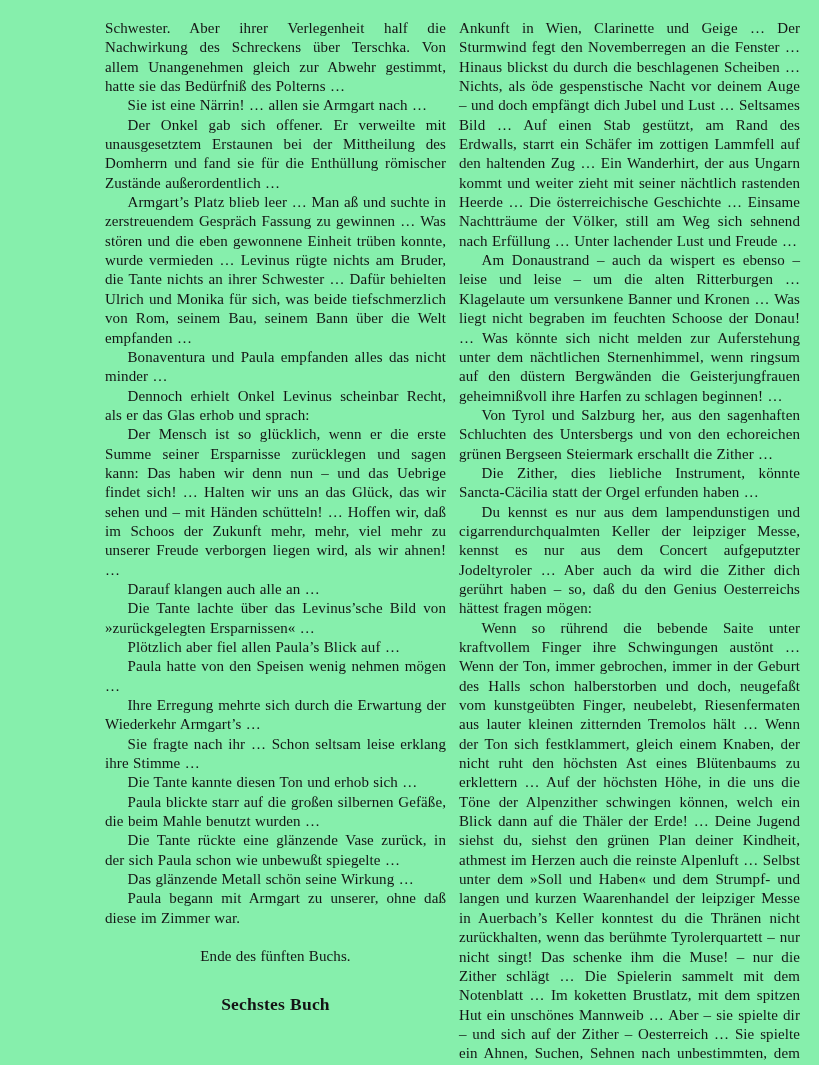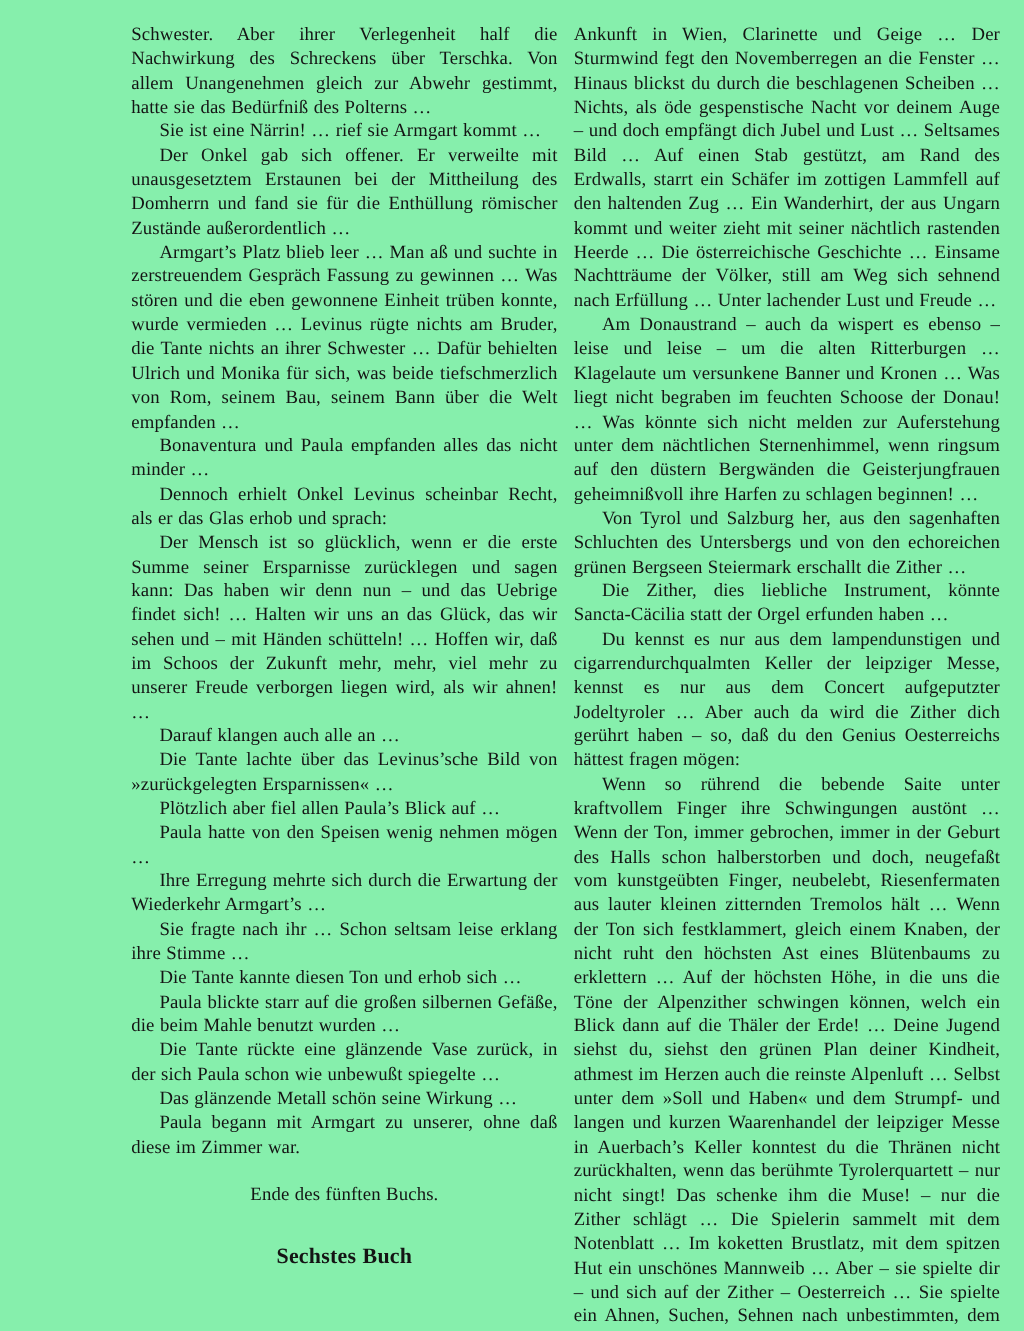--- a/index.html
+++ b/index.html
@@ -73,21 +73,21 @@
     margin-top: 46px;
   }
 </style>
 </head>
 <body>
 
 <div class="page">
   <div class="columns">
     <div class="column">
         <p class="para flow">Schwester. Aber ihrer Verlegenheit half die Nachwirkung des Schreckens über Terschka. Von allem Unangenehmen gleich zur Abwehr gestimmt, hatte sie das Bedürfniß des Polterns …</p>
-        <p class="para indent">Sie ist eine Närrin! … rief sie Armgart kommt …</p>
+        <p class="para indent">Sie ist eine Närrin! … allen sie Armgart nach …</p>
         <p class="para indent">Der Onkel gab sich offener. Er verweilte mit unausgesetztem Erstaunen bei der Mittheilung des Domherrn und fand sie für die Enthüllung römischer Zustände außerordentlich …</p>
         <p class="para indent">Armgart’s Platz blieb leer … Man aß und suchte in zerstreuendem Gespräch Fassung zu gewinnen … Was stören und die eben gewonnene Einheit trüben konnte, wurde vermieden … Levinus rügte nichts am Bruder, die Tante nichts an ihrer Schwester … Dafür behielten Ulrich und Monika für sich, was beide tiefschmerzlich von Rom, seinem Bau, seinem Bann über die Welt empfanden …</p>
         <p class="para indent">Bonaventura und Paula empfanden alles das nicht minder …</p>
         <p class="para indent">Dennoch erhielt Onkel Levinus scheinbar Recht, als er das Glas erhob und sprach:</p>
         <p class="para indent">Der Mensch ist so glücklich, wenn er die erste Summe seiner Ersparnisse zurücklegen und sagen kann: Das haben wir denn nun – und das Uebrige findet sich! … Halten wir uns an das Glück, das wir sehen und – mit Händen schütteln! … Hoffen wir, daß im Schoos der Zukunft mehr, mehr, viel mehr zu unserer Freude verborgen liegen wird, als wir ahnen! …</p>
         <p class="para indent">Darauf klangen auch alle an …</p>
         <p class="para indent">Die Tante lachte über das Levinus’sche Bild von »zurückgelegten Ersparnissen« …</p>
         <p class="para indent">Plötzlich aber fiel allen Paula’s Blick auf …</p>
         <p class="para indent">Paula hatte von den Speisen wenig nehmen mögen …</p>
         <p class="para indent">Ihre Erregung mehrte sich durch die Erwartung der Wiederkehr Armgart’s …</p>

